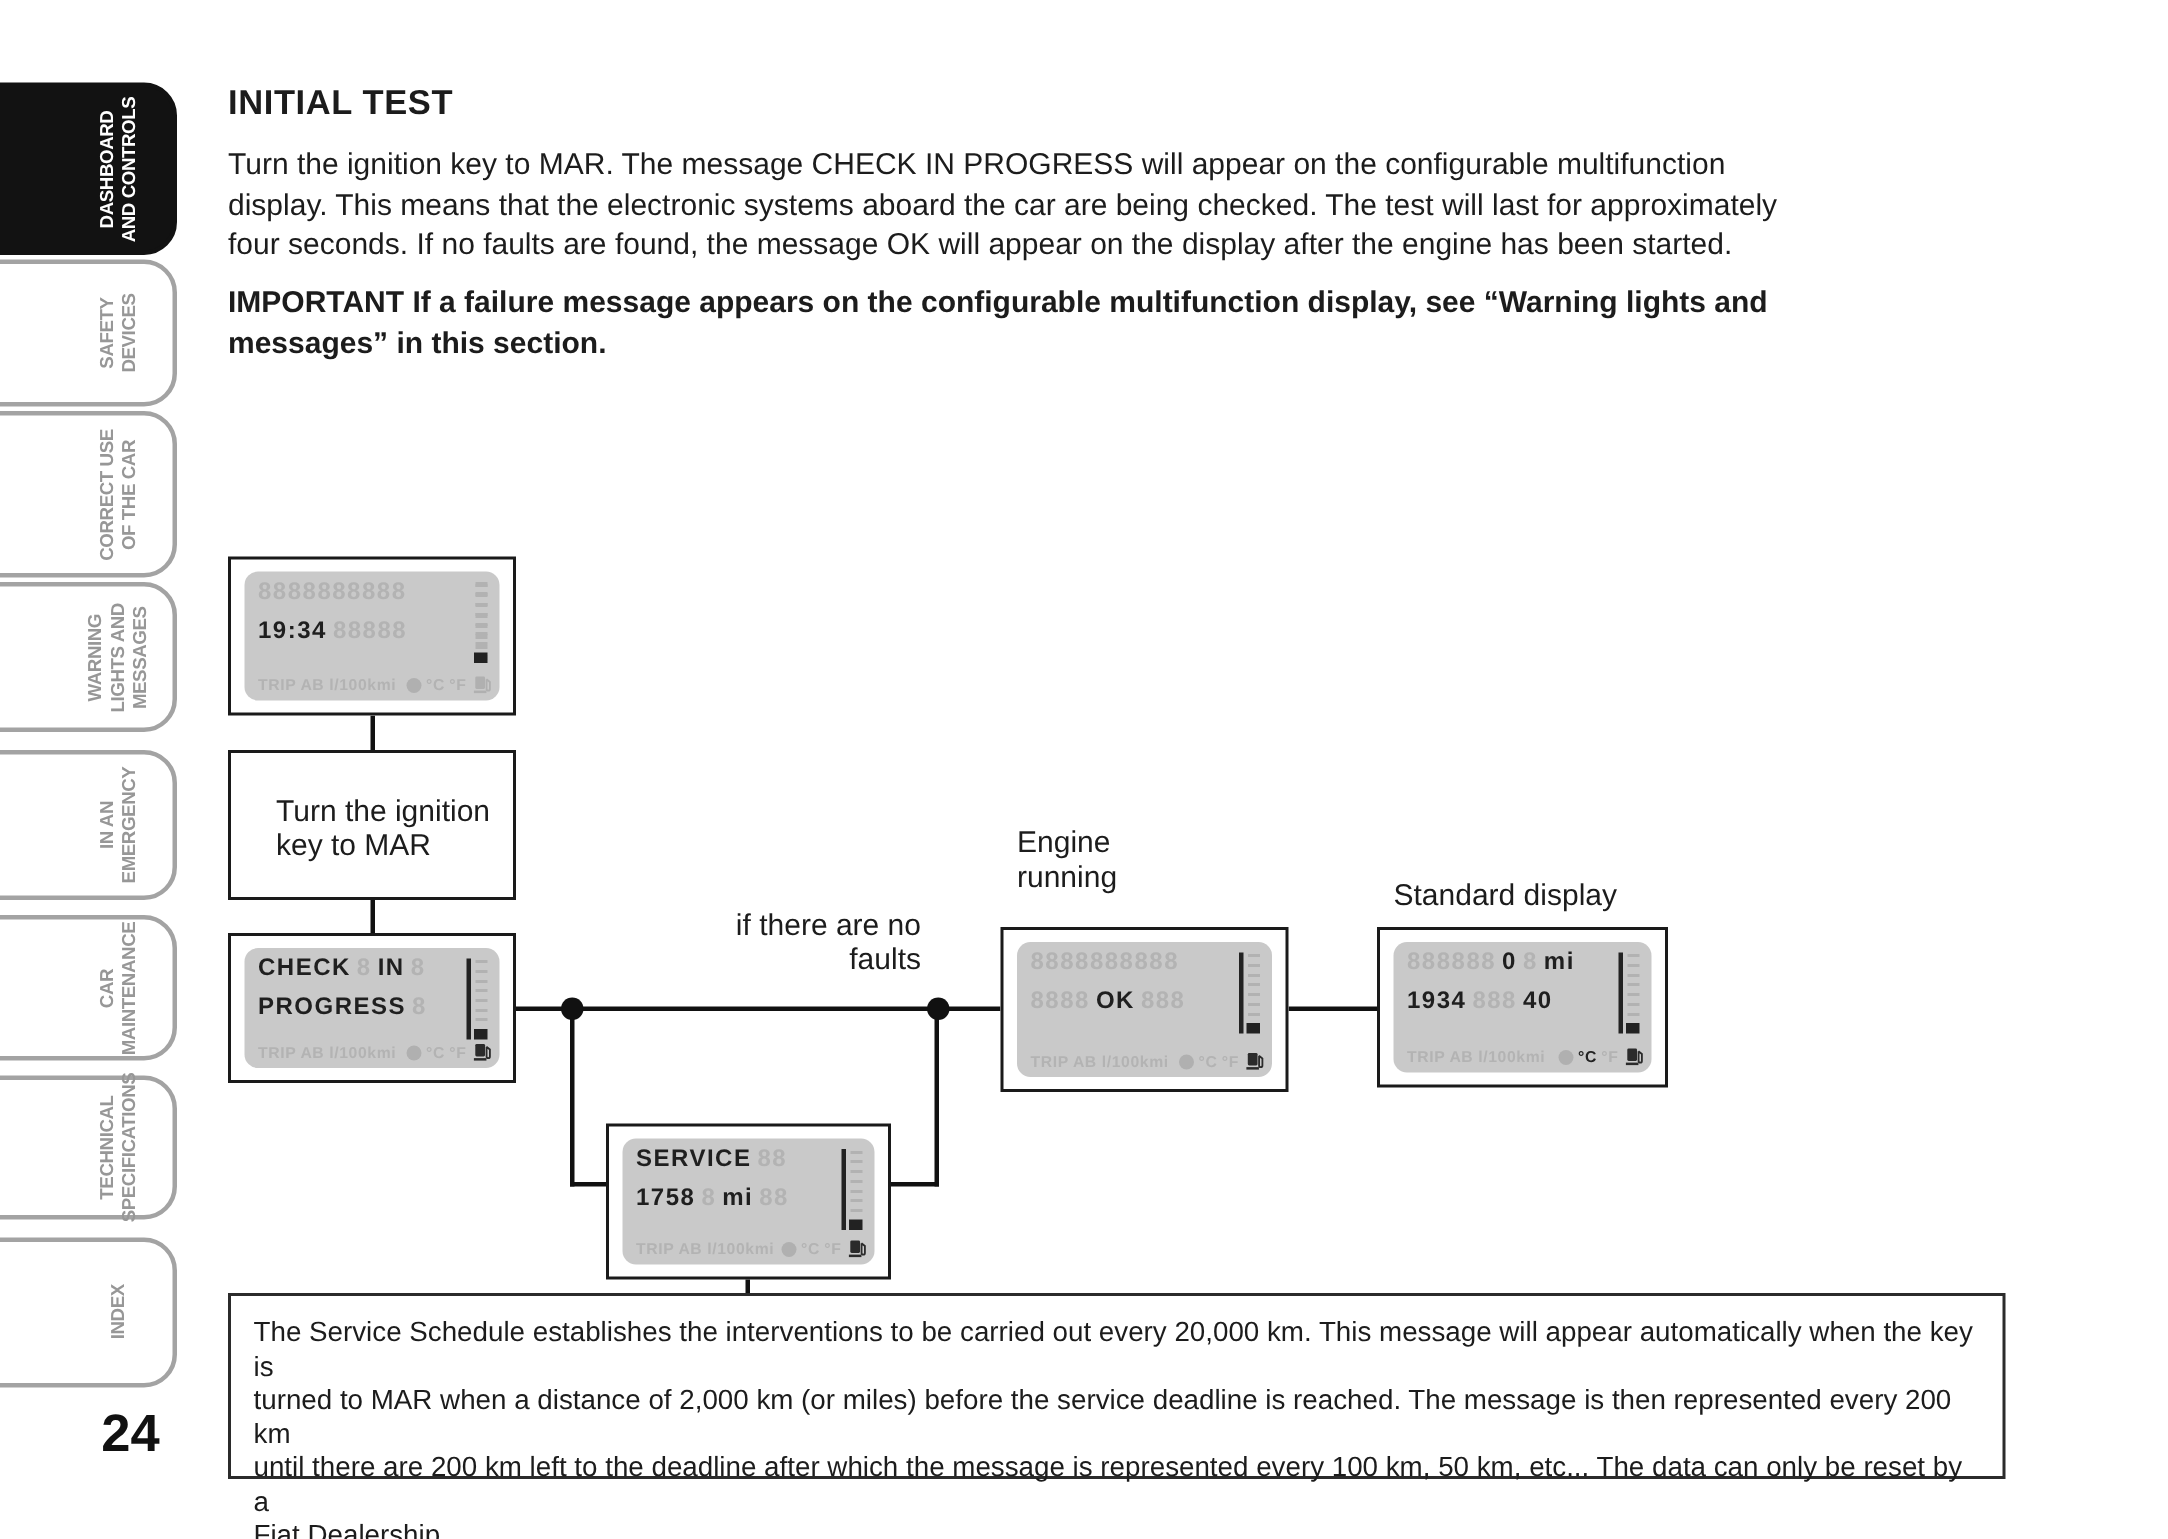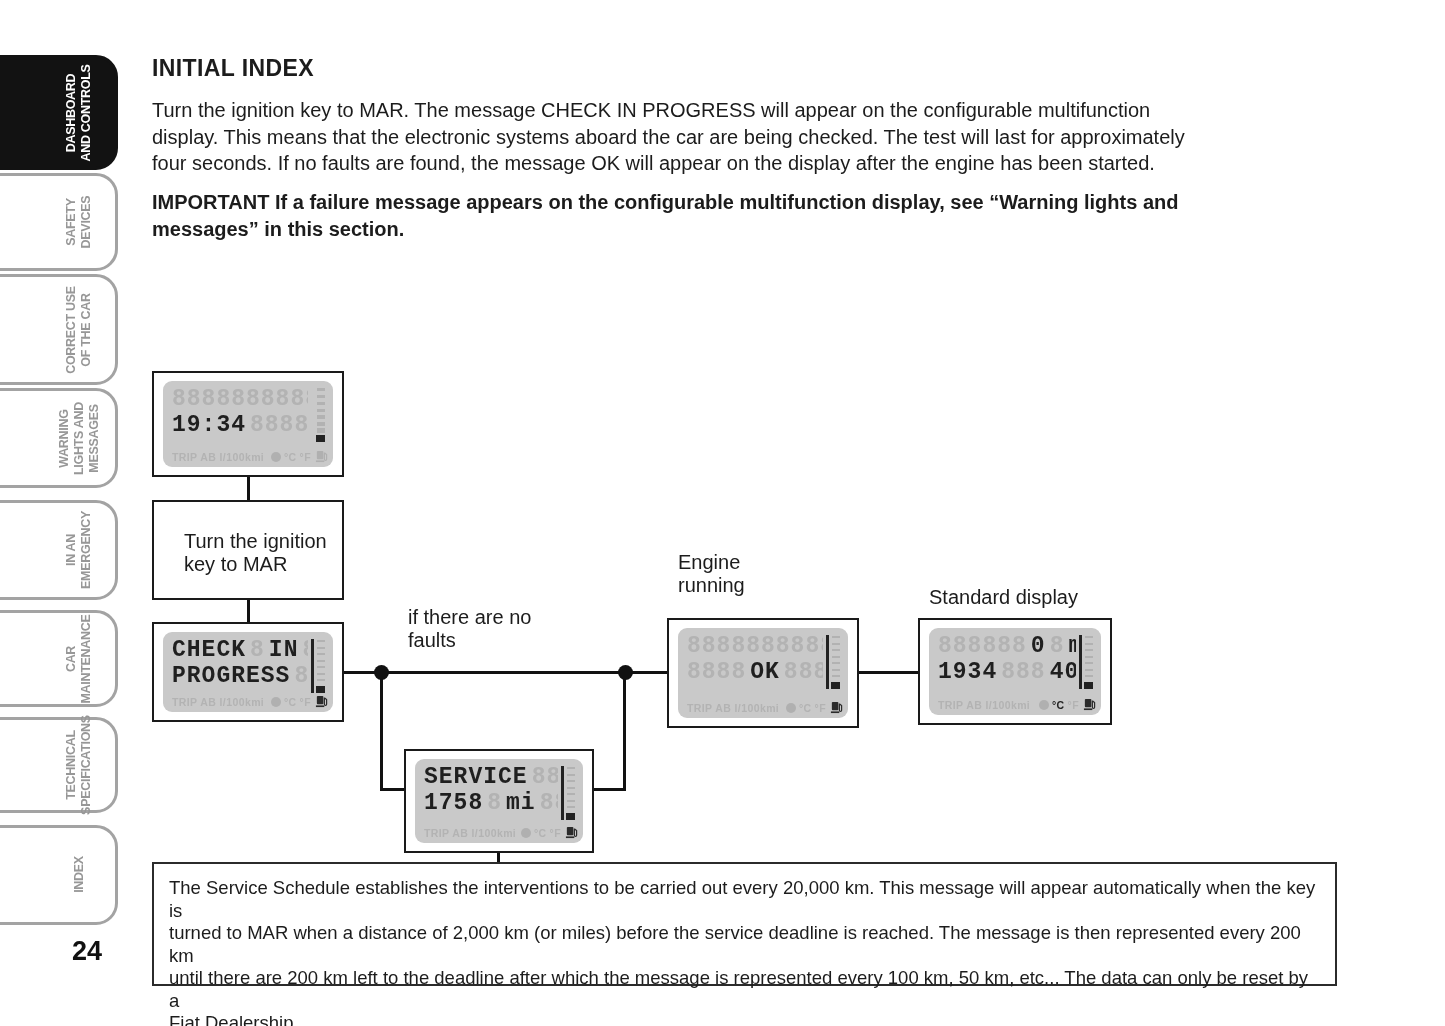--- a/index.html
+++ b/index.html
@@ -8,39 +8,39 @@
 
   
   .tab{position:absolute;left:-26px;width:144px;background:#fff;border:3px solid #a3a3a3;border-radius:22px;box-sizing:border-box;}
   .tab.active{background:#121212;border-color:#121212;}
   .tab-label{position:absolute;left:33px;right:-33px;text-align:center;transform:rotate(-90deg);
              font-weight:700;font-size:12.5px;line-height:15px;letter-spacing:-0.3px;color:#979797;white-space:nowrap;}
   .tab-label.l1{top:calc(50% - 8px);}
   .tab-label.l2{top:calc(50% - 15px);}
   .tab-label.l3{top:calc(50% - 22px);}
   .tab.active .tab-label{color:#ffffff;}
-  #page-num{position:absolute;left:62px;top:936px;width:50px;text-align:center;font-size:27px;font-weight:900;color:#111;}
+  #page-num{position:absolute;left:62px;top:936px;width:50px;text-align:center;font-size:35px;font-weight:900;color:#111;}
 
   
   .pre{white-space:pre-line;}
   #title{position:absolute;left:152px;top:55px;font-size:23px;font-weight:800;letter-spacing:0.4px;}
   #para1{position:absolute;left:152px;top:97px;width:1210px;font-size:20px;line-height:26.5px;}
   #para2{position:absolute;left:152px;top:189px;width:1210px;font-size:20px;line-height:26.5px;font-weight:bold;}
 
   
   .dbox{position:absolute;background:#fff;border:2px solid #1a1a1a;box-sizing:border-box;}
   .line{position:absolute;background:#111;}
   .dot{position:absolute;width:15px;height:15px;border-radius:50%;background:#111;}
   .dlabel{position:absolute;font-size:20px;line-height:23px;color:#1c1c1c;}
 
   
   .lcd{position:absolute;left:9px;right:9px;top:8px;bottom:8px;background:#c9c9c9;border-radius:9px;}
   .lrows{position:absolute;left:9px;right:25px;top:5px;}
   .lrow{display:flex;gap:4px;align-items:baseline;height:26px;overflow:hidden;}
-  .seg{font-family:Liberation Mono, monospace;font-weight:700;font-size:23px;letter-spacing:1px;}
+  .seg{font-family:Liberation Sans, sans-serif;font-weight:700;font-size:16px;letter-spacing:1px;}
   .seg.g{color:#b3b3b3;}
   .seg.d{color:#1f1f1f;}
   .lfoot{position:absolute;left:9px;right:5px;bottom:4px;display:flex;align-items:center;gap:3px;
          font-weight:700;font-size:10.5px;color:#b3b3b3;letter-spacing:0.4px;}
   .coil{width:10px;height:10px;border-radius:50%;background:#b0b0b0;margin-left:auto;flex:none;}
   .ftemp{flex:none;}
   .ftemp.dk{color:#222;}
   .pump{flex:none;color:#b0b0b0;margin-left:1px;}
   .pump.dk{color:#2b2b2b;}
   .gauge{position:absolute;right:7px;top:7px;width:15px;height:54px;}
@@ -95,40 +95,40 @@
       <span>TECHNICAL</span><br><span>SPECIFICATIONS</span>
     </div>
   </div>
   <div class="tab" style="top:825px;height:100px">
     <div class="tab-label l1">
       <span>INDEX</span>
     </div>
   </div>
   <div id="page-num">24</div>
 
-  <div id="title">INITIAL INDEX</div>
+  <div id="title">INITIAL TEST</div>
   <div id="para1" class="pre">Turn the ignition key to MAR. The message CHECK IN PROGRESS will appear on the configurable multifunction
 display. This means that the electronic systems aboard the car are being checked. The test will last for approximately
 four seconds. If no faults are found, the message OK will appear on the display after the engine has been started.</div>
   <div id="para2" class="pre">IMPORTANT If a failure message appears on the configurable multifunction display, see “Warning lights and
 messages” in this section.</div>
 
   <div class="line" style="left:247px;top:477px;width:3px;height:23px"></div>
   <div class="line" style="left:247px;top:600px;width:3px;height:22px"></div>
   <div class="line" style="left:344px;top:671px;width:323px;height:3px"></div>
   <div class="line" style="left:380px;top:672px;width:3px;height:119px"></div>
   <div class="line" style="left:380px;top:788px;width:26px;height:3px"></div>
   <div class="line" style="left:623px;top:672px;width:3px;height:119px"></div>
   <div class="line" style="left:594px;top:788px;width:32px;height:3px"></div>
   <div class="line" style="left:859px;top:671px;width:59px;height:3px"></div>
   <div class="line" style="left:497px;top:837px;width:3px;height:25px"></div>
   <div class="dot" style="left:374px;top:665px"></div>
   <div class="dot" style="left:618px;top:665px"></div>
 
-  <div class="dlabel pre" style="left:408px;top:606px;width:220px;text-align:left">if there are no
+  <div class="dlabel pre" style="left:394px;top:606px;width:220px;text-align:right">if there are no
 faults</div>
   <div class="dlabel pre" style="left:678px;top:551px">Engine
 running</div>
   <div class="dlabel" style="left:929px;top:586px">Standard display</div>
 
   <div class="dbox" style="left:152px;top:371px;width:192px;height:106px">
     <div class="lcd">
       <div class="lrows">
         <div class="lrow">
             <span class="seg g">8888888888</span>

